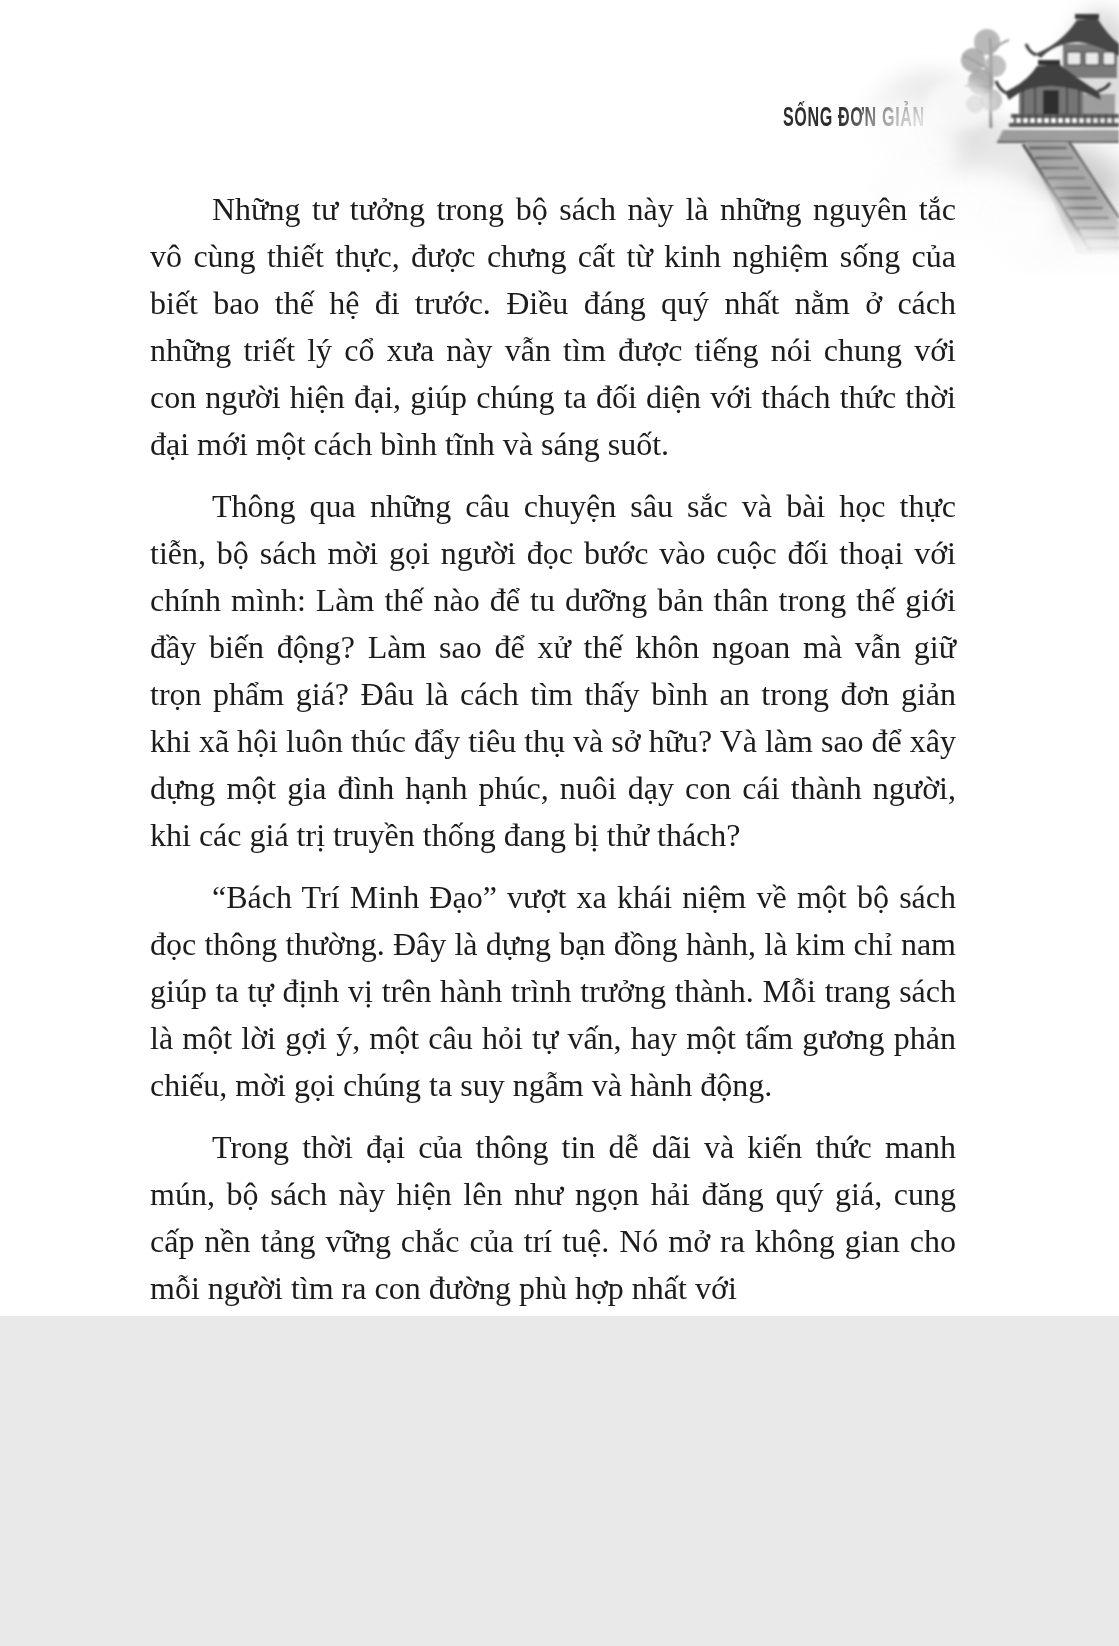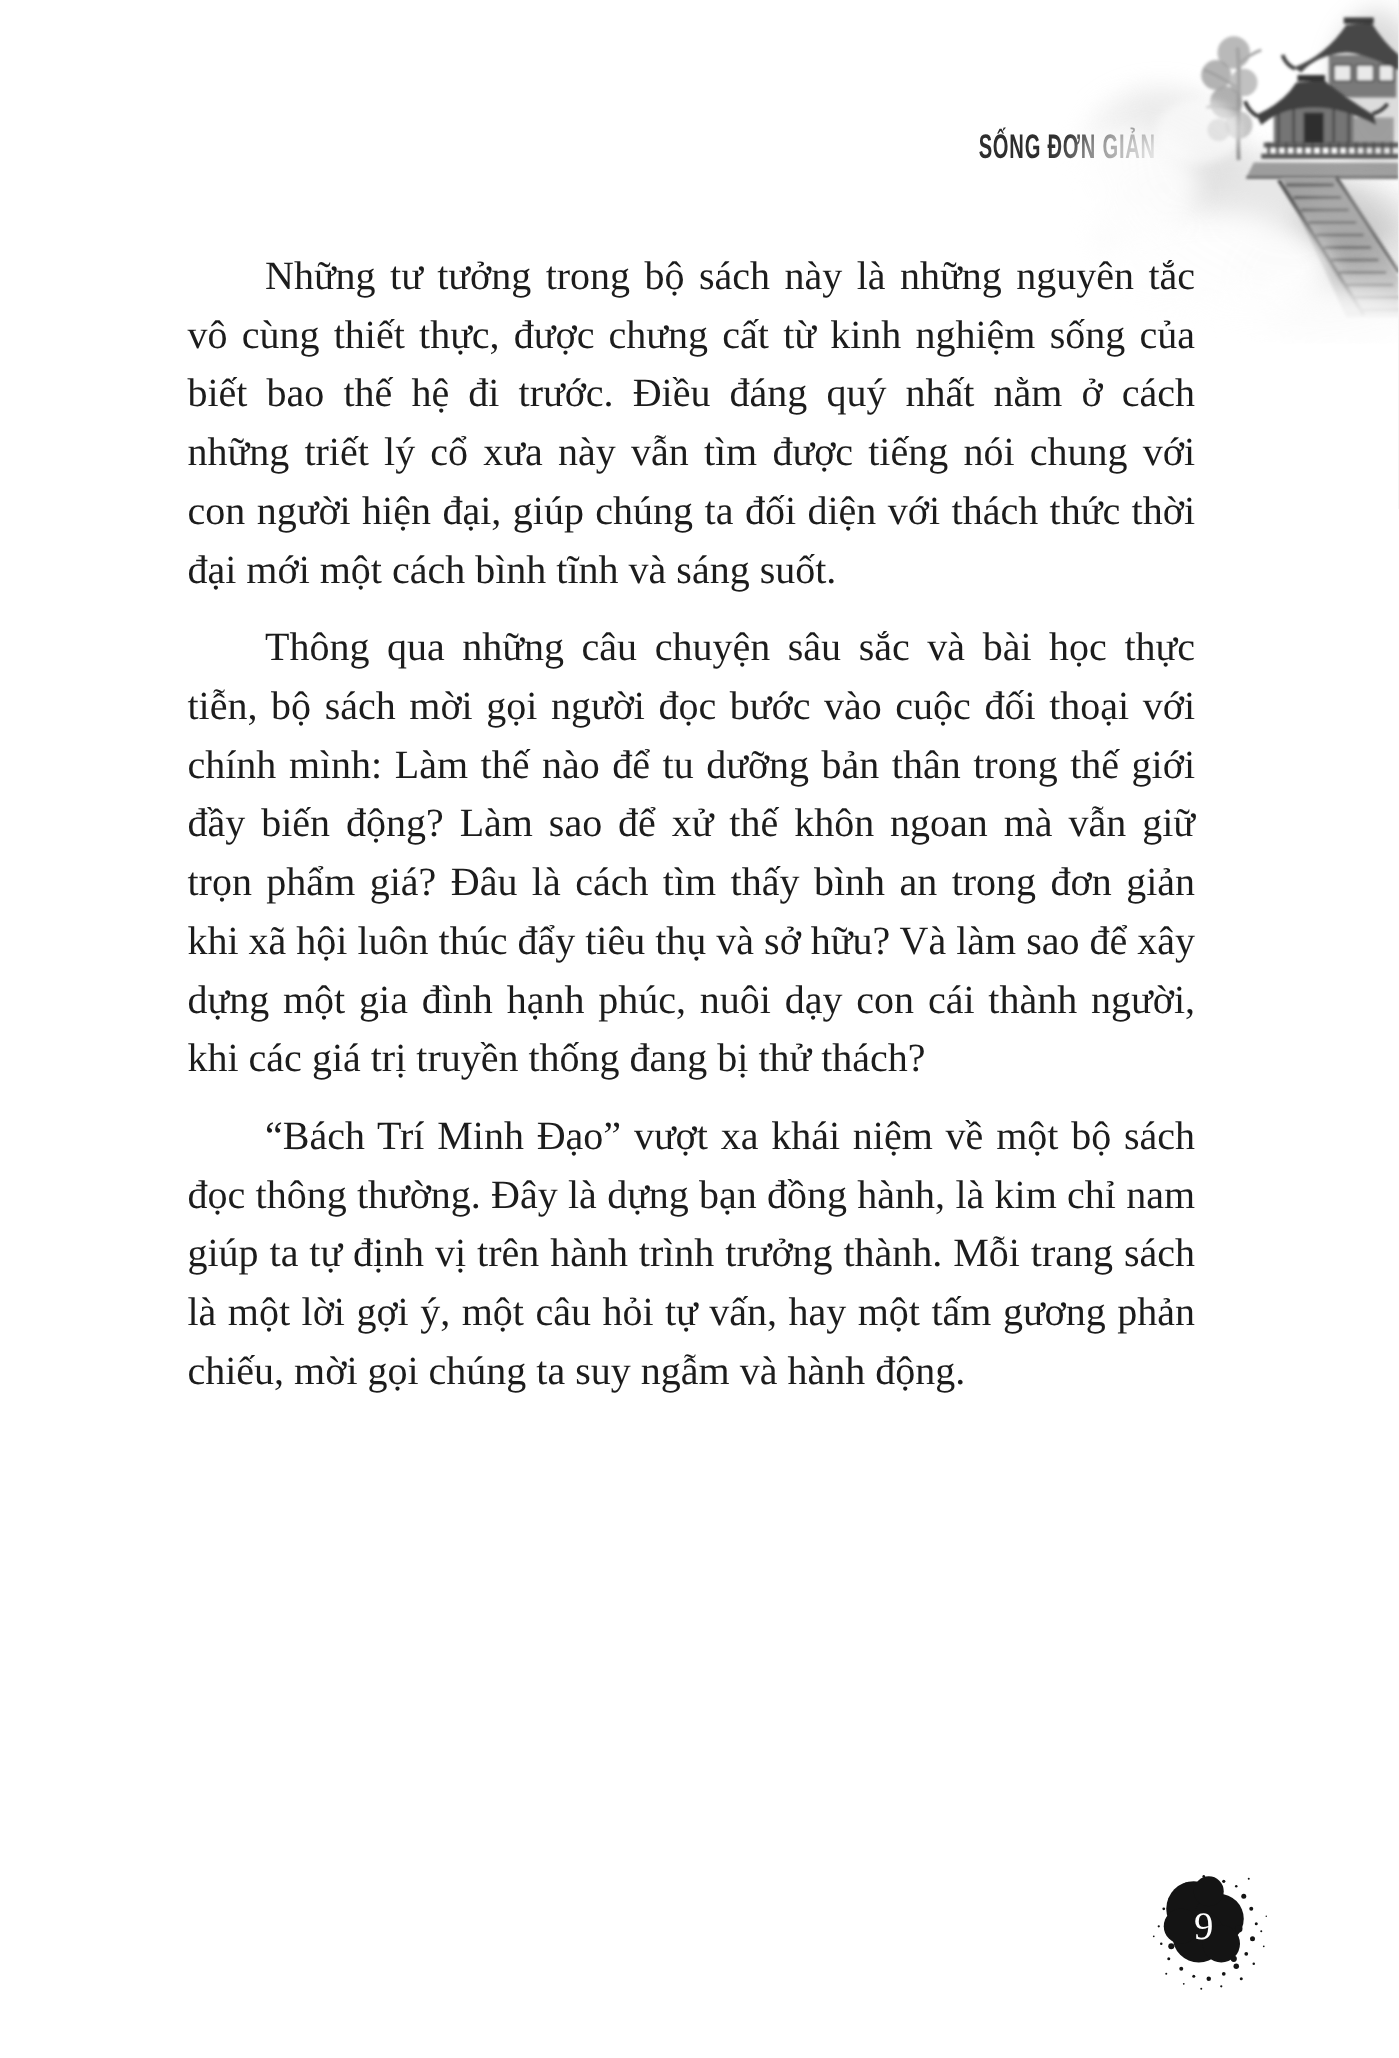--- a/index.html
+++ b/index.html
@@ -6,21 +6,21 @@
     --text-color:#1c1c1c;
     --bg-color:#ffffff;
     --ink-color:#141414;
     --header-color:#2e2e2e;
   }
   *{margin:0;padding:0;box-sizing:border-box;}
   html,body{background:#e9e9e9;}
   .page{
     position:relative;
     width:1119px;
-    height:1646px;
+    height:1316px;
     margin:0 auto;
     background:var(--bg-color);
     overflow:hidden;
     font-family:"Liberation Serif","DejaVu Serif",serif;
     text-decoration:underline;
   }
   .running-header{
     position:absolute;
     top:102px;
     right:194px;
@@ -46,21 +46,21 @@
     top:186px;
     left:150px;
     width:806px;
     color:var(--text-color);
     font-size:32px;
     line-height:47px;
     text-align:justify;
   }
   .body-text p{
     text-indent:62px;
-    margin:11px 0 15px 0;
+    margin:0 0 15px 0;
   }
   .page-number-splat{
     position:absolute;
     top:1483px;
     left:903px;
     width:124px;
     height:124px;
   }
   .page-number-splat text{
     font-family:"Liberation Serif","DejaVu Serif",serif;
@@ -154,20 +154,21 @@
       <ellipse cx="60" cy="150" rx="60" ry="45" fill="#ffffff" opacity="0.85" filter="url(#b10)"></ellipse>
       <ellipse cx="246" cy="172" rx="42" ry="26" fill="#b5b5b5" opacity="0.4" filter="url(#b10)"></ellipse>
       <ellipse cx="120" cy="105" rx="34" ry="26" fill="#ffffff" opacity="0.55" filter="url(#b4)"></ellipse>
     </g>
   </svg>
 
   <main class="body-text">
     <p>Những tư tưởng trong bộ sách này là những nguyên tắc vô cùng thiết thực, được chưng cất từ kinh nghiệm sống của biết bao thế hệ đi trước. Điều đáng quý nhất nằm ở cách những triết lý cổ xưa này vẫn tìm được tiếng nói chung với con người hiện đại, giúp chúng ta đối diện với thách thức thời đại mới một cách bình tĩnh và sáng suốt.</p>
     <p>Thông qua những câu chuyện sâu sắc và bài học thực tiễn, bộ sách mời gọi người đọc bước vào cuộc đối thoại với chính mình: Làm thế nào để tu dưỡng bản thân trong thế giới đầy biến động? Làm sao để xử thế khôn ngoan mà vẫn giữ trọn phẩm giá? Đâu là cách tìm thấy bình an trong đơn giản khi xã hội luôn thúc đẩy tiêu thụ và sở hữu? Và làm sao để xây dựng một gia đình hạnh phúc, nuôi dạy con cái thành người, khi các giá trị truyền thống đang bị thử thách?</p>
     <p>“Bách Trí Minh Đạo” vượt xa khái niệm về một bộ sách đọc thông thường. Đây là dựng bạn đồng hành, là kim chỉ nam giúp ta tự định vị trên hành trình trưởng thành. Mỗi trang sách là một lời gợi ý, một câu hỏi tự vấn, hay một tấm gương phản chiếu, mời gọi chúng ta suy ngẫm và hành động.</p>
+    <p>Trong thời đại của thông tin dễ dãi và kiến thức manh mún, bộ sách này hiện lên như ngọn hải đăng quý giá, cung cấp nền tảng vững chắc của trí tuệ. Nó mở ra không gian cho mỗi người tìm ra con đường phù hợp nhất với</p>
   </main>
 
   <svg class="page-number-splat" viewBox="0 0 124 124">
     <g fill="var(--ink-color)">
       <circle cx="52" cy="44" r="22"></circle>
       <circle cx="72" cy="52" r="20"></circle>
       <circle cx="56" cy="66" r="21"></circle>
       <circle cx="74" cy="72" r="15"></circle>
       <circle cx="42" cy="58" r="14"></circle>
       <circle cx="64" cy="30" r="12"></circle>

